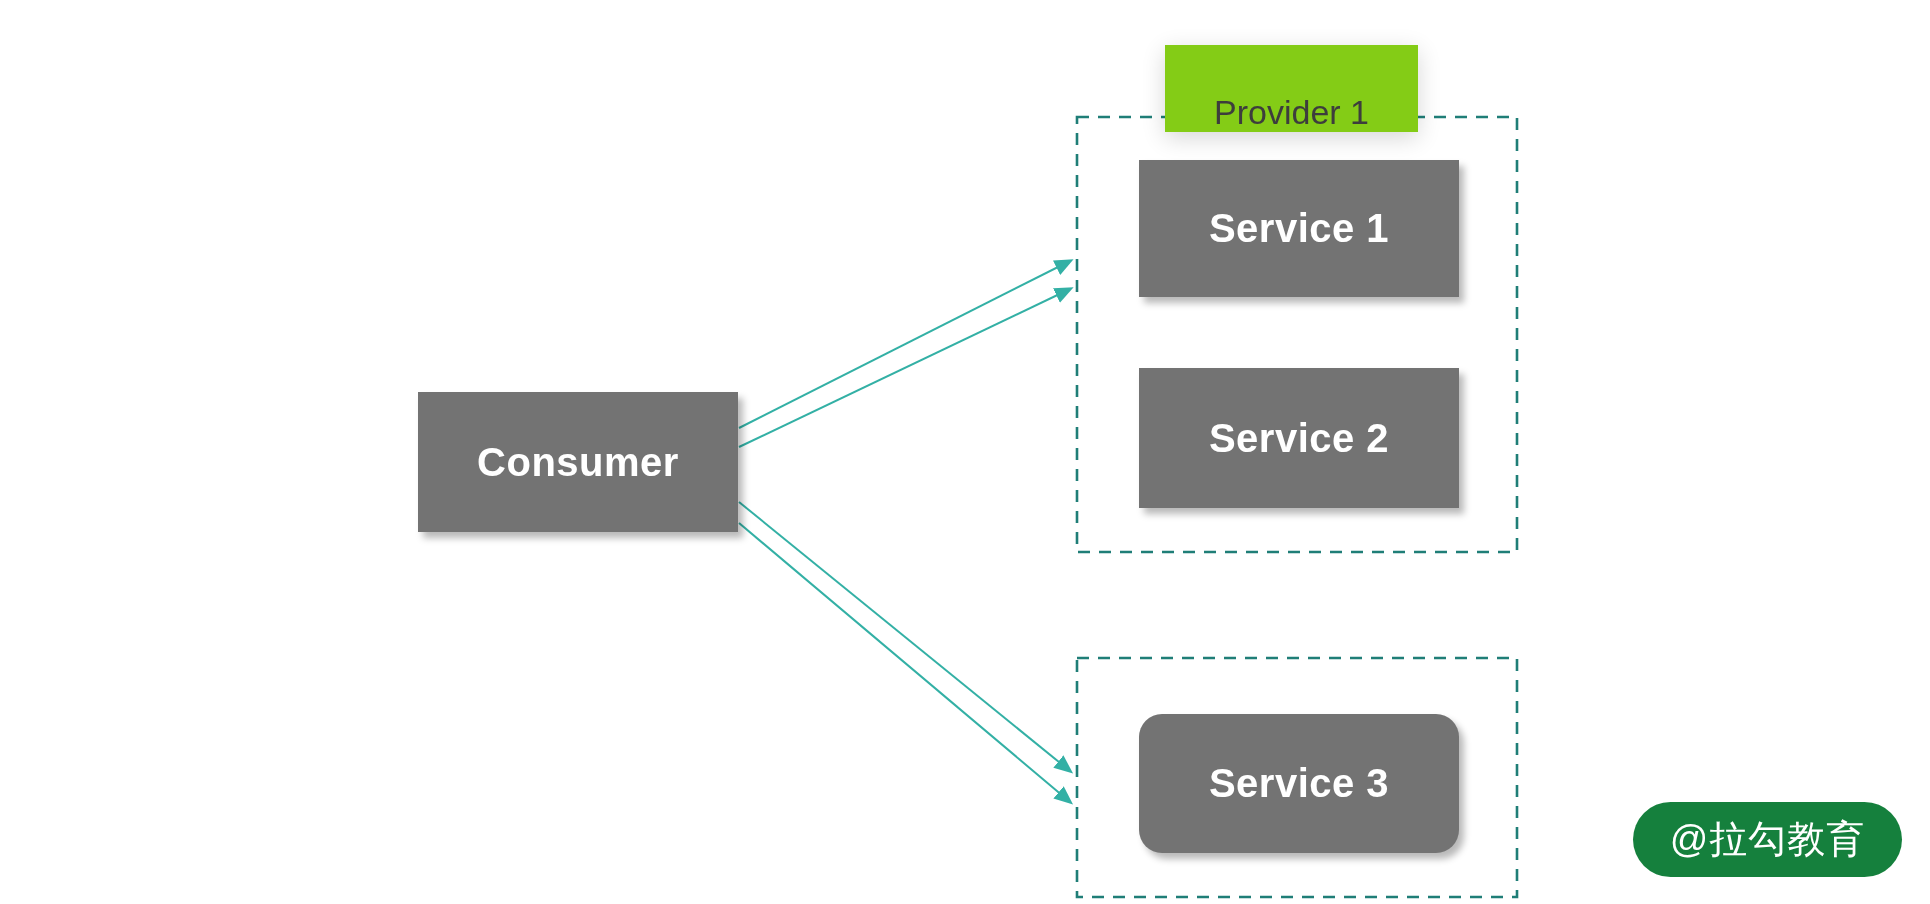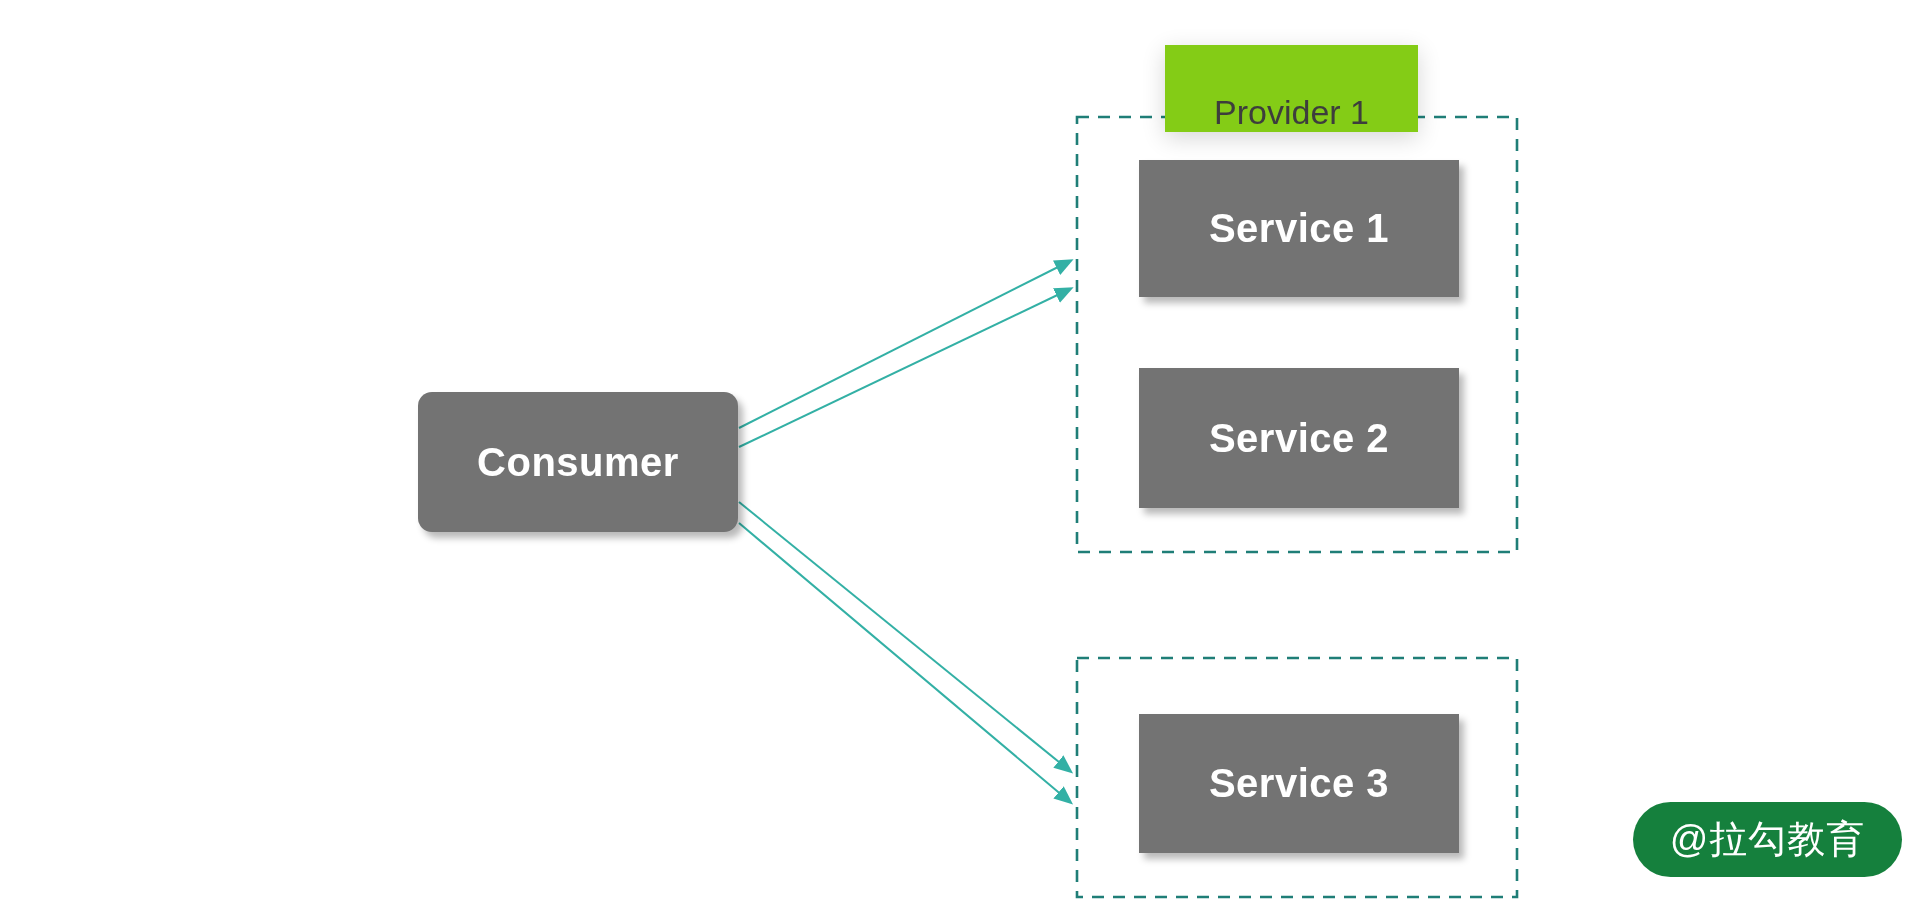--- a/index.html
+++ b/index.html
@@ -22,24 +22,24 @@
     color: #ffffff;
     display: flex;
     align-items: center;
     justify-content: center;
     font-size: 40px;
     font-weight: bold;
     box-shadow: 5px 6px 7px rgba(0,0,0,0.28);
     z-index: 3;
     letter-spacing: 0.5px;
   }
-  #consumer-node { left: 418px; top: 392px; width: 320px; height: 140px; border-radius: 14px; }
+  #consumer-node { left: 418px; top: 392px; width: 320px; height: 140px; }
   #service1-node { left: 1139px; top: 160px; width: 320px; height: 137px; }
   #service2-node { left: 1139px; top: 368px; width: 320px; height: 140px; }
-  #service3-node { left: 1139px; top: 714px; width: 320px; height: 139px; }
+  #service3-node { left: 1139px; top: 714px; width: 320px; height: 139px; border-radius: 23px; }
 
   
   .group-label {
     position: absolute;
     background: #84cc16;
     color: #3D3D3D;
     display: flex;
     align-items: flex-end;
     justify-content: center;
     font-size: 34px;

